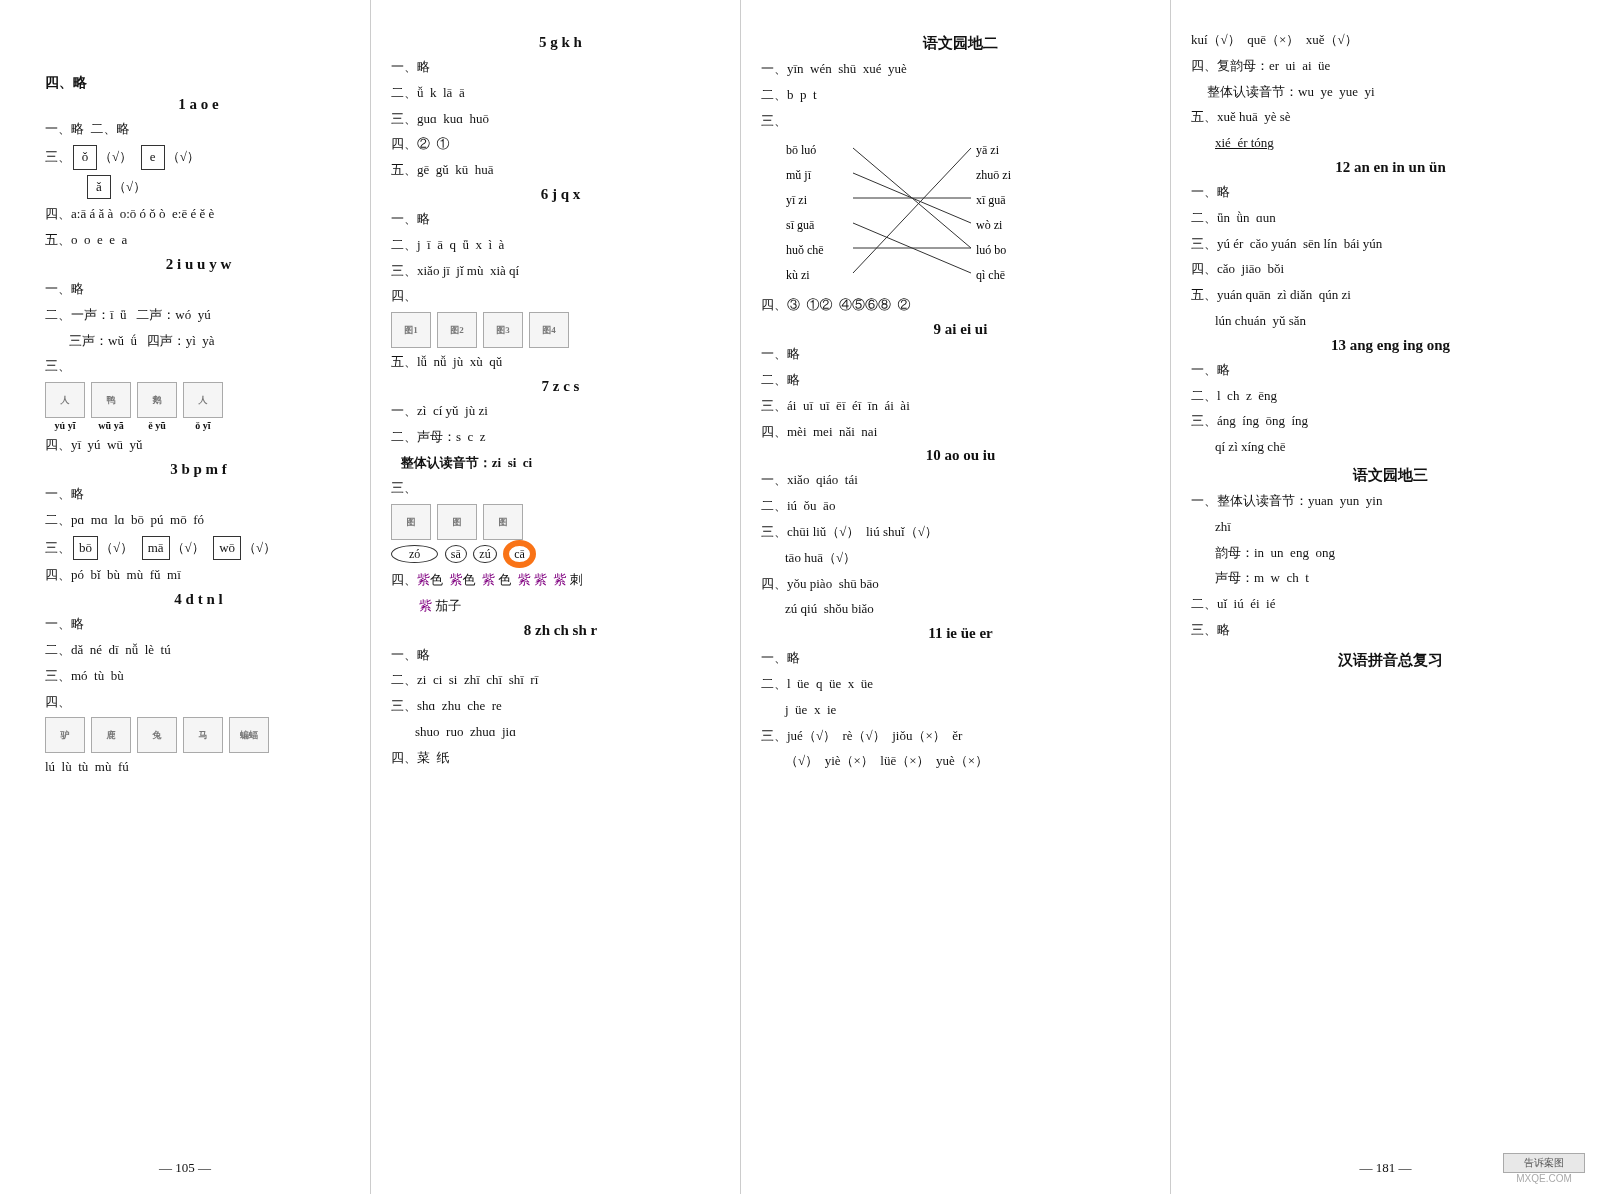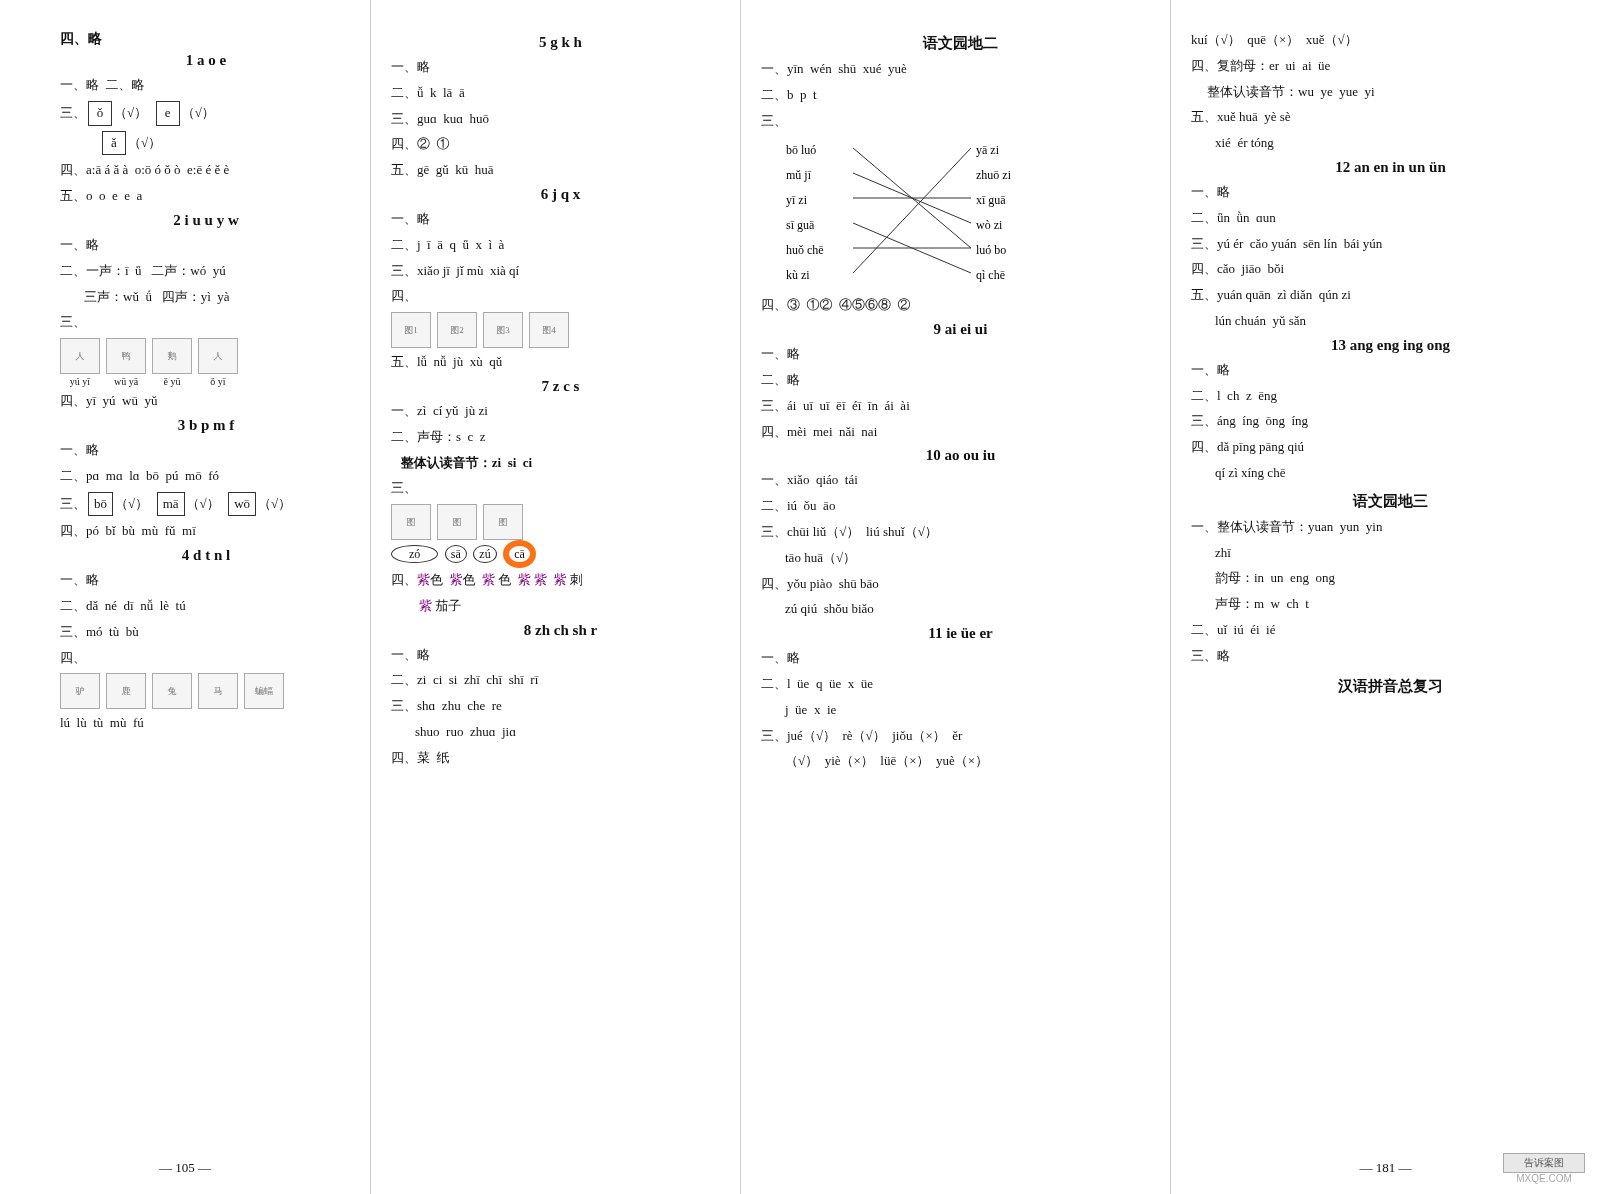--- a/index.html
+++ b/index.html
@@ -15,22 +15,23 @@
     }
     .page-container {
       width: 1600px;
       height: 1194px;
       position: relative;
       display: flex;
       flex-direction: row;
     }
     .page-left {
       width: 370px;
-      padding: 30px 18px 20px 60px;
-      position: relative;
+      padding: 30px 18px 20px 45px;
+      position: relative;
+      margin-top: 44px;
     }
     .page-col2 {
       width: 370px;
       padding: 30px 10px 20px 20px;
       border-left: 1px solid #ccc;
       position: relative;
     }
     .page-col3 {
       width: 430px;
       padding: 30px 10px 20px 20px;
@@ -75,20 +76,21 @@
       left: 50%;
       transform: translateX(-50%);
       font-size: 13px;
     }
     .imgs-row {
       display: flex;
       flex-direction: row;
       gap: 6px;
       margin: 4px 0;
       align-items: center;
+      font-weight: bold;
     }
     .img-placeholder {
       width: 40px;
       height: 36px;
       border: 1px solid #aaa;
       display: flex;
       align-items: center;
       justify-content: center;
       font-size: 9px;
       color: #777;
@@ -317,35 +319,34 @@
     <div class="line" style="margin-left:24px;">j &nbsp;üe &nbsp;x &nbsp;ie</div>
     <div class="line">三、jué（√） &nbsp;rè（√） &nbsp;jiǒu（×） &nbsp;ěr</div>
     <div class="line" style="margin-left:24px;">（√） &nbsp;yiè（×） &nbsp;lüē（×） &nbsp;yuè（×）</div>
   </div>
 
   <div class="page-col4">
     <div class="line">kuí（√） &nbsp;quē（×） &nbsp;xuě（√）</div>
     <div class="line">四、复韵母：er &nbsp;ui &nbsp;ai &nbsp;üe</div>
     <div class="line" style="margin-left:16px;">整体认读音节：wu &nbsp;ye &nbsp;yue &nbsp;yi</div>
     <div class="line">五、xuě huā &nbsp;yè sè</div>
-    <div class="line" style="margin-left:24px;">xié &nbsp;ér tóng</div>
+    <div class="line" style="margin-left:24px;text-decoration:underline;">xié &nbsp;ér tóng</div>
 
     <div class="center-title">12  an en in un ün</div>
     <div class="line">一、略</div>
     <div class="line">二、ǖn &nbsp;ǜn &nbsp;ɑun</div>
     <div class="line">三、yú ér &nbsp;cǎo yuán &nbsp;sēn lín &nbsp;bái yún</div>
     <div class="line">四、cǎo &nbsp;jiāo &nbsp;bǒi</div>
     <div class="line">五、yuán quān &nbsp;zì diǎn &nbsp;qún zi</div>
     <div class="line" style="margin-left:24px;">lún chuán &nbsp;yǔ sǎn</div>
 
     <div class="center-title">13  ang eng ing ong</div>
     <div class="line">一、略</div>
     <div class="line">二、l &nbsp;ch &nbsp;z &nbsp;ēng</div>
     <div class="line">三、áng &nbsp;íng &nbsp;ōng &nbsp;íng</div>
-    <div class="line">四、dǎ pīng pāng qiú</div>
     <div class="line" style="margin-left:24px;">qí zì xíng chē</div>
 
     <div class="center-title" style="margin-top:8px;">语文园地三</div>
     <div class="line">一、整体认读音节：yuan &nbsp;yun &nbsp;yin</div>
     <div class="line" style="margin-left:24px;">zhī</div>
     <div class="line" style="margin-left:24px;">韵母：in &nbsp;un &nbsp;eng &nbsp;ong</div>
     <div class="line" style="margin-left:24px;">声母：m &nbsp;w &nbsp;ch &nbsp;t</div>
     <div class="line">二、uǐ &nbsp;iú &nbsp;éi &nbsp;ié</div>
     <div class="line">三、略</div>
 

